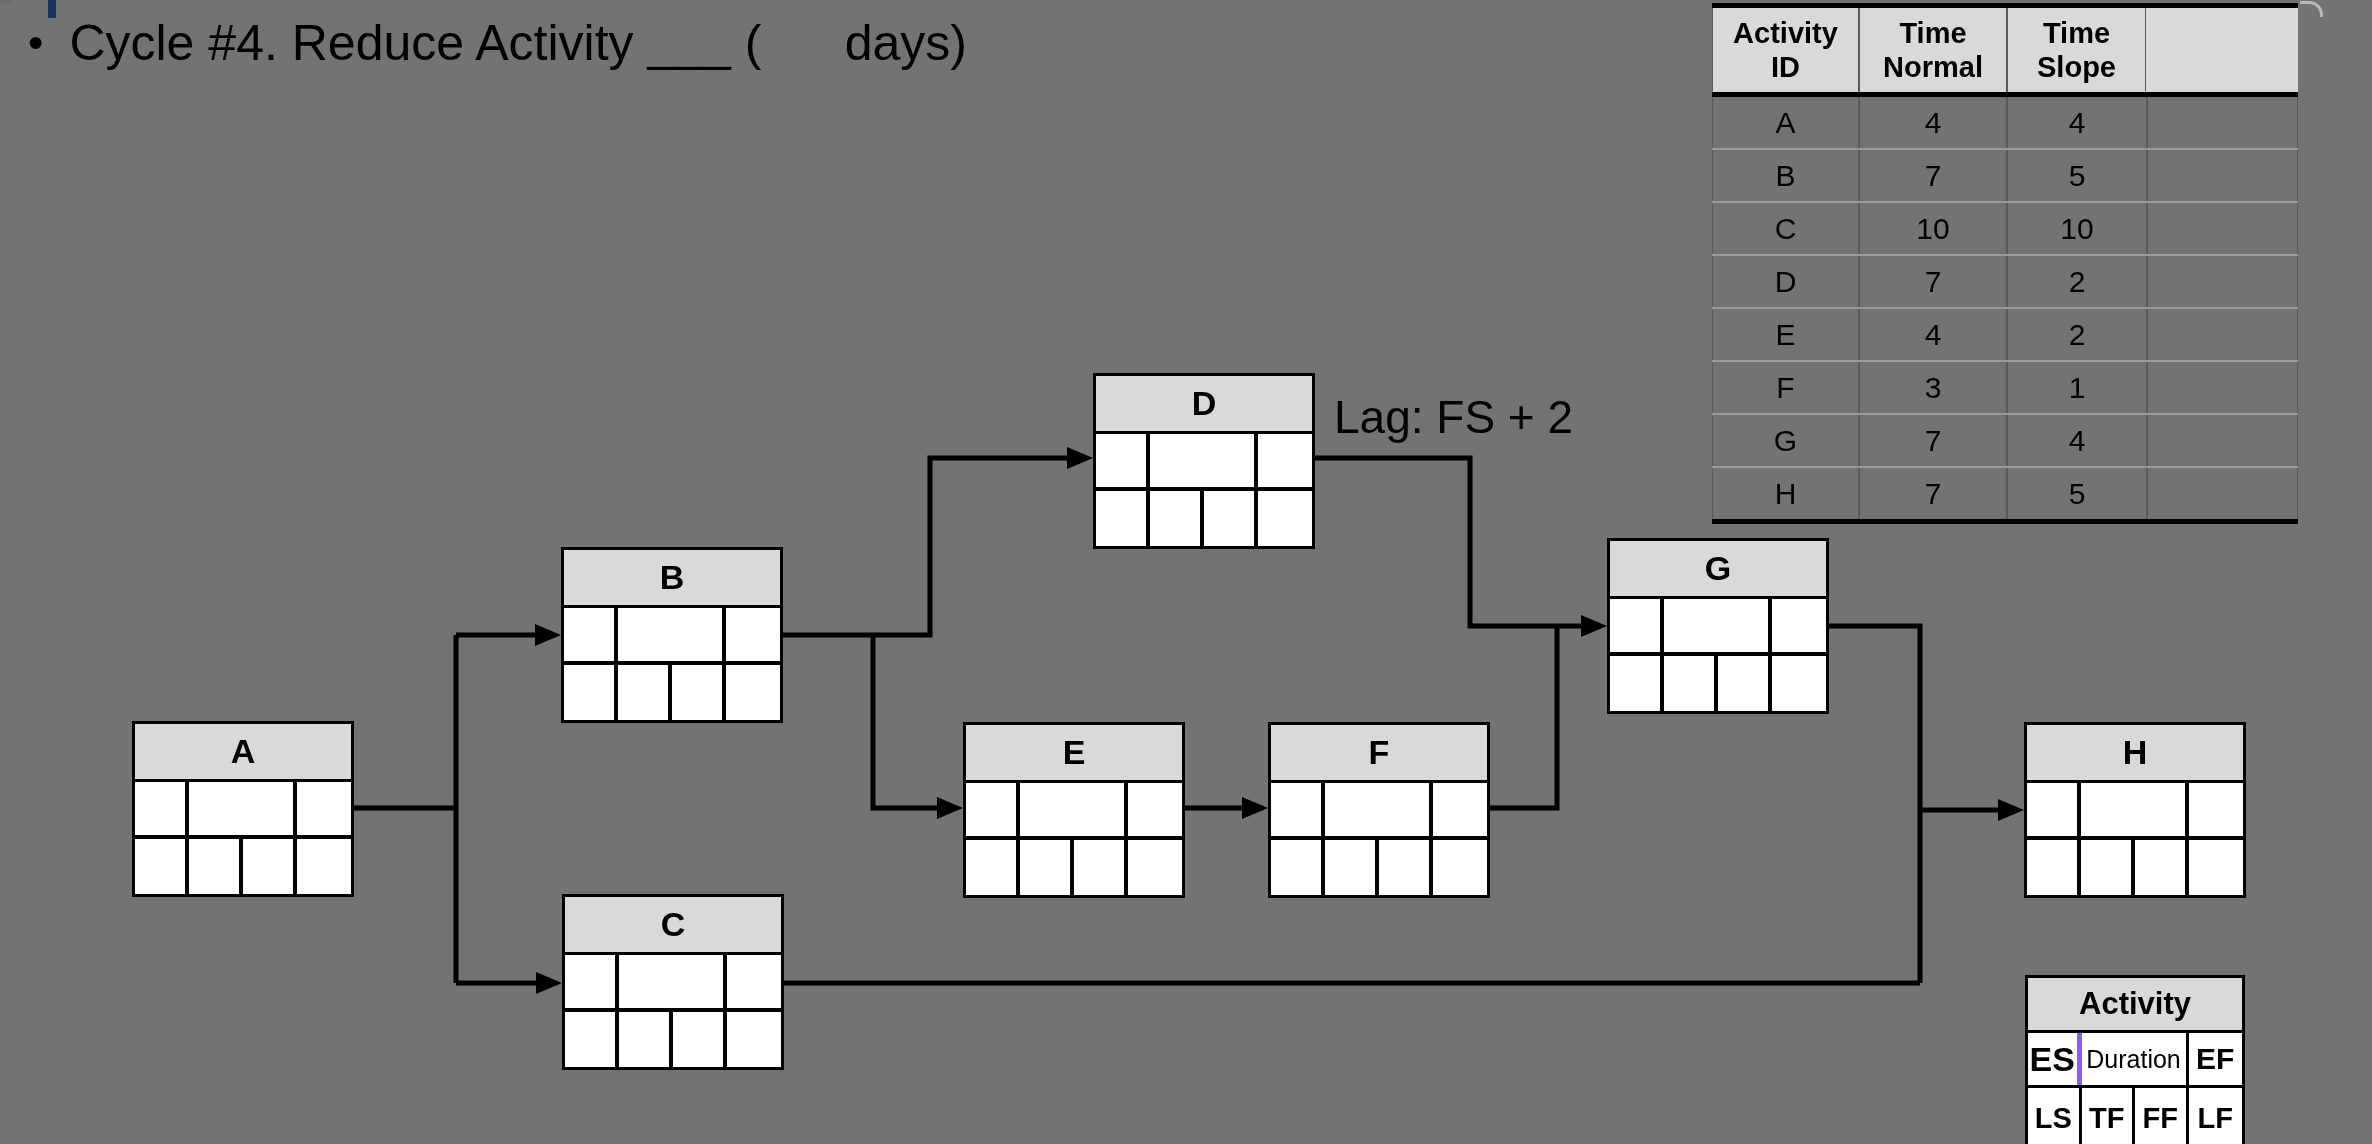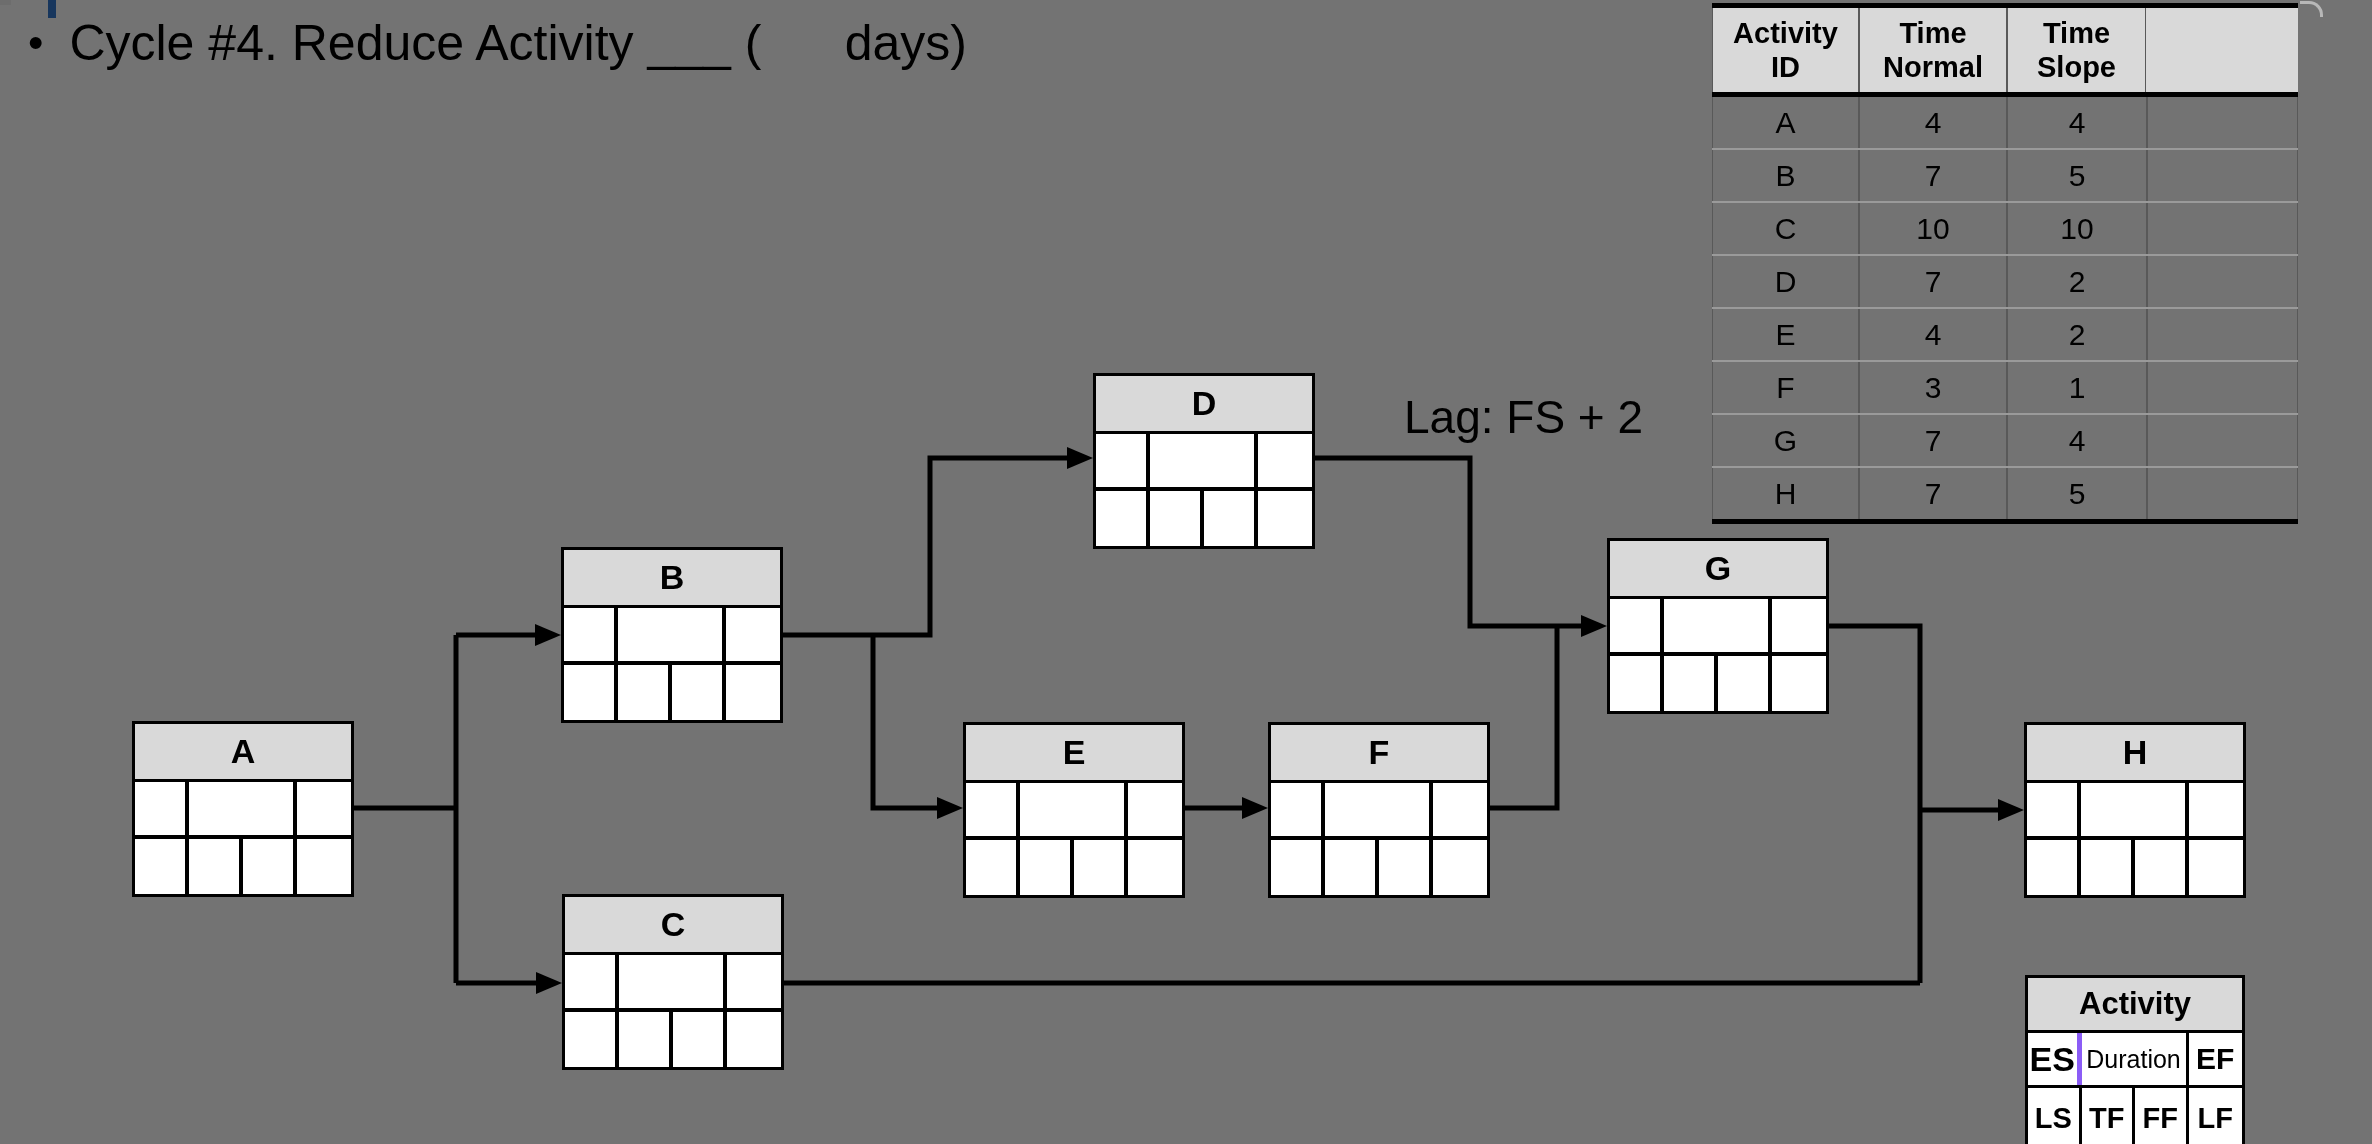--- a/index.html
+++ b/index.html
@@ -208,21 +208,21 @@
         </div>
         <div class="node-bot">
           <div class="c"></div>
           <div class="c"></div>
           <div class="c"></div>
           <div class="c"></div>
         </div>
       </div>
     </div>
 
-  <div class="lag" style="left:1404px; top:390px;">Lag: FS + 2</div>
+  <div class="lag" style="left:1334px; top:390px;">Lag: FS + 2</div>
 
   <div class="crash-table">
     <div class="ct-header" id="ct-header">
         <div class="hc">
           <span>Activity</span>
           <span>ID</span>
         </div>
         <div class="hc">
           <span>Time</span>
           <span>Normal</span>

